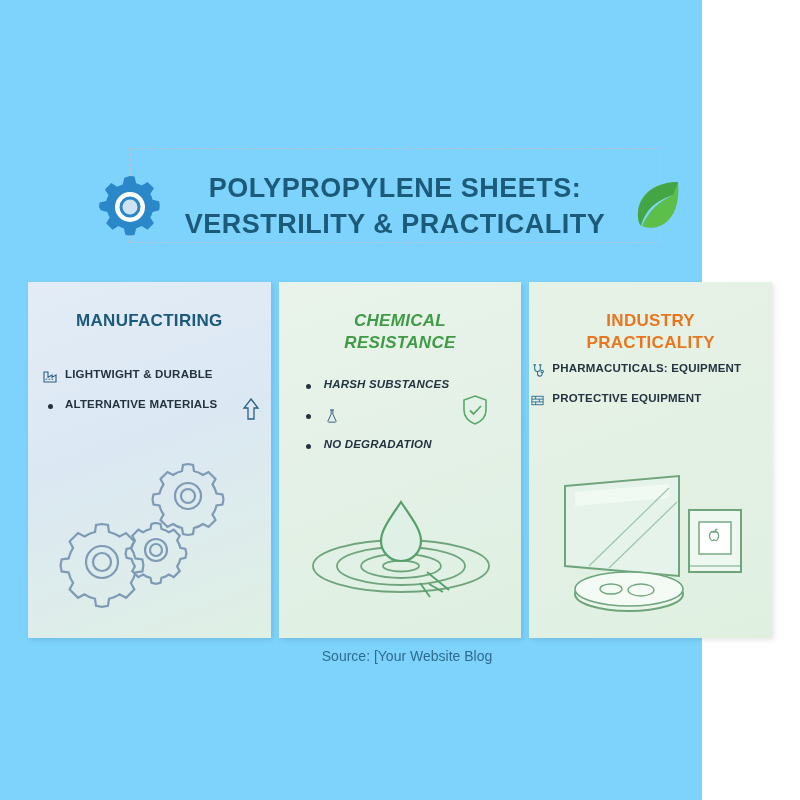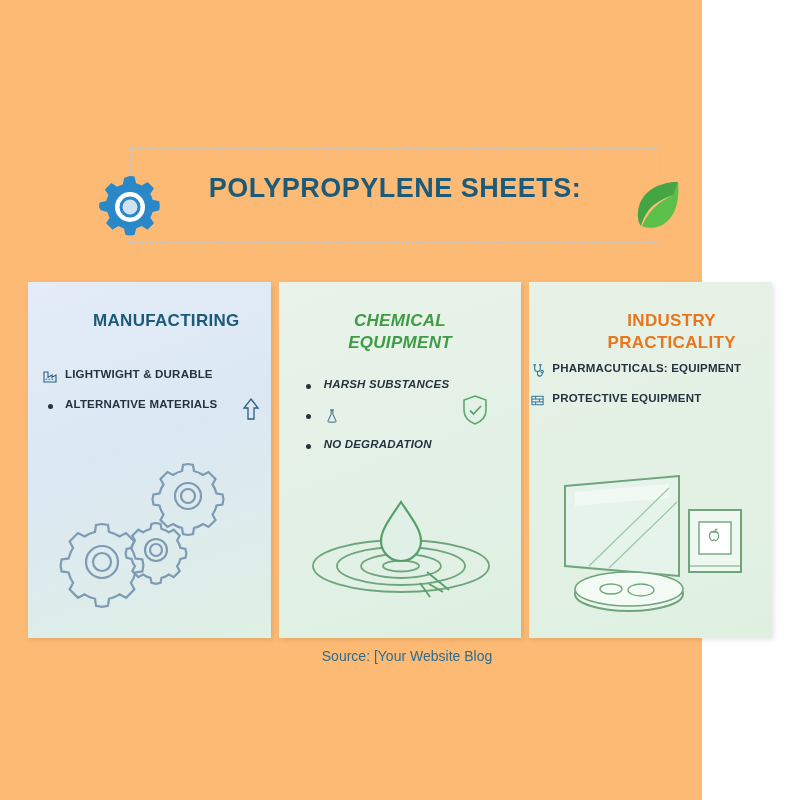--- a/index.html
+++ b/index.html
@@ -10,21 +10,21 @@
     width: 800px;
     height: 800px;
     background: #ffffff;
     font-family: "Liberation Sans", sans-serif;
     overflow: hidden;
   }
   .infographic {
     position: relative;
     width: 702px;
     height: 800px;
-    background: #fdba74;
+    background: #7dd3fc;
   }
 
   
   .header {
     position: absolute;
     left: 0;
     top: 140px;
     width: 800px;
     height: 120px;
   }
@@ -92,23 +92,23 @@
     position: absolute;
     left: 0;
     top: 28px;
     width: 100%;
     text-align: center;
     font-weight: bold;
     font-size: 17px;
     line-height: 1.3;
     letter-spacing: 0.3px;
   }
-  .col-1 .col-title { color: #1c5a7a; padding-left: 17px; }
+  .col-1 .col-title { color: #1c5a7a; }
   .col-2 .col-title { color: #3f9b46; }
-  .col-3 .col-title { color: #e8761e; margin-left: 21px; }
+  .col-3 .col-title { color: #e8761e; }
 
   .bullets {
     position: absolute;
     left: 14px;
     top: 86px;
     width: 218px;
     font-size: 11.5px;
     color: #243340;
     letter-spacing: 0.2px;
   }
@@ -177,20 +177,21 @@
           <path d="M35 4 l4.5 0.6 1.6 6.6a25 25 0 0 1 5.6 2.3l5.8-3.6 3.2 3.2 3.2 3.2-3.6 5.8a25 25 0 0 1 2.3 5.6l6.6 1.6 0.6 4.5-0.6 4.5-6.6 1.6a25 25 0 0 1-2.3 5.6l3.6 5.8-3.2 3.2-3.2 3.2-5.8-3.6a25 25 0 0 1-5.6 2.3l-1.6 6.6-4.5 0.6-4.5-0.6-1.6-6.6a25 25 0 0 1-5.6-2.3l-5.8 3.6-3.2-3.2-3.2-3.2 3.6-5.8a25 25 0 0 1-2.3-5.6l-6.6-1.6L4 35l0.6-4.5 6.6-1.6a25 25 0 0 1 2.3-5.6l-3.6-5.8 3.2-3.2 3.2-3.2 5.8 3.6a25 25 0 0 1 5.6-2.3l1.6-6.6z"></path>
         </g>
         <circle cx="35" cy="35" r="15" fill="#ffffff"></circle>
         <circle cx="35" cy="35" r="9" fill="#cfe4f3"></circle>
         <circle cx="35" cy="35" r="9" fill="none" stroke="#2a87c8" stroke-width="3"></circle>
       </svg>
     </div>
 
     <div class="header-title">
       <span>POLYPROPYLENE SHEETS:</span>
+      <span class="line2">VERSTRILITY &amp; PRACTICALITY</span>
     </div>
 
     <div class="leaf-badge">
       <svg viewBox="0 0 58 58" width="58" height="58">
         <path d="M50 6C30 6 12 16 10 36c-1 9 3 14 3 14s3-14 14-22c10-7 18-9 18-9s-11 5-19 13C18 40 14 50 14 50s8 4 18 0c14-6 20-23 18-44z" fill="#5bbf4a"></path>
         <path d="M50 6C30 6 12 16 10 36c-1 9 3 14 3 14s3-14 14-22c10-7 18-9 18-9z" fill="#2f8f3f" opacity="0.55"></path>
       </svg>
     </div>
   </div>
 
@@ -249,21 +250,21 @@
               <circle cx="0" cy="0" r="9"></circle>
             </g>
           </g>
         </svg>
       </div>
     </div>
 
     <div class="col col-2">
       <div class="col-title">
         <span>CHEMICAL</span><br>
-        <span>EQUIPMENT</span>
+        <span>RESISTANCE</span>
       </div>
 
       <div class="bullets">
         <div class="bullet">
           <span class="mark">
               <i class="dot"></i>
             </span>
           <span class="txt">HARSH SUBSTANCES</span>
         </div>
         <div class="bullet">

